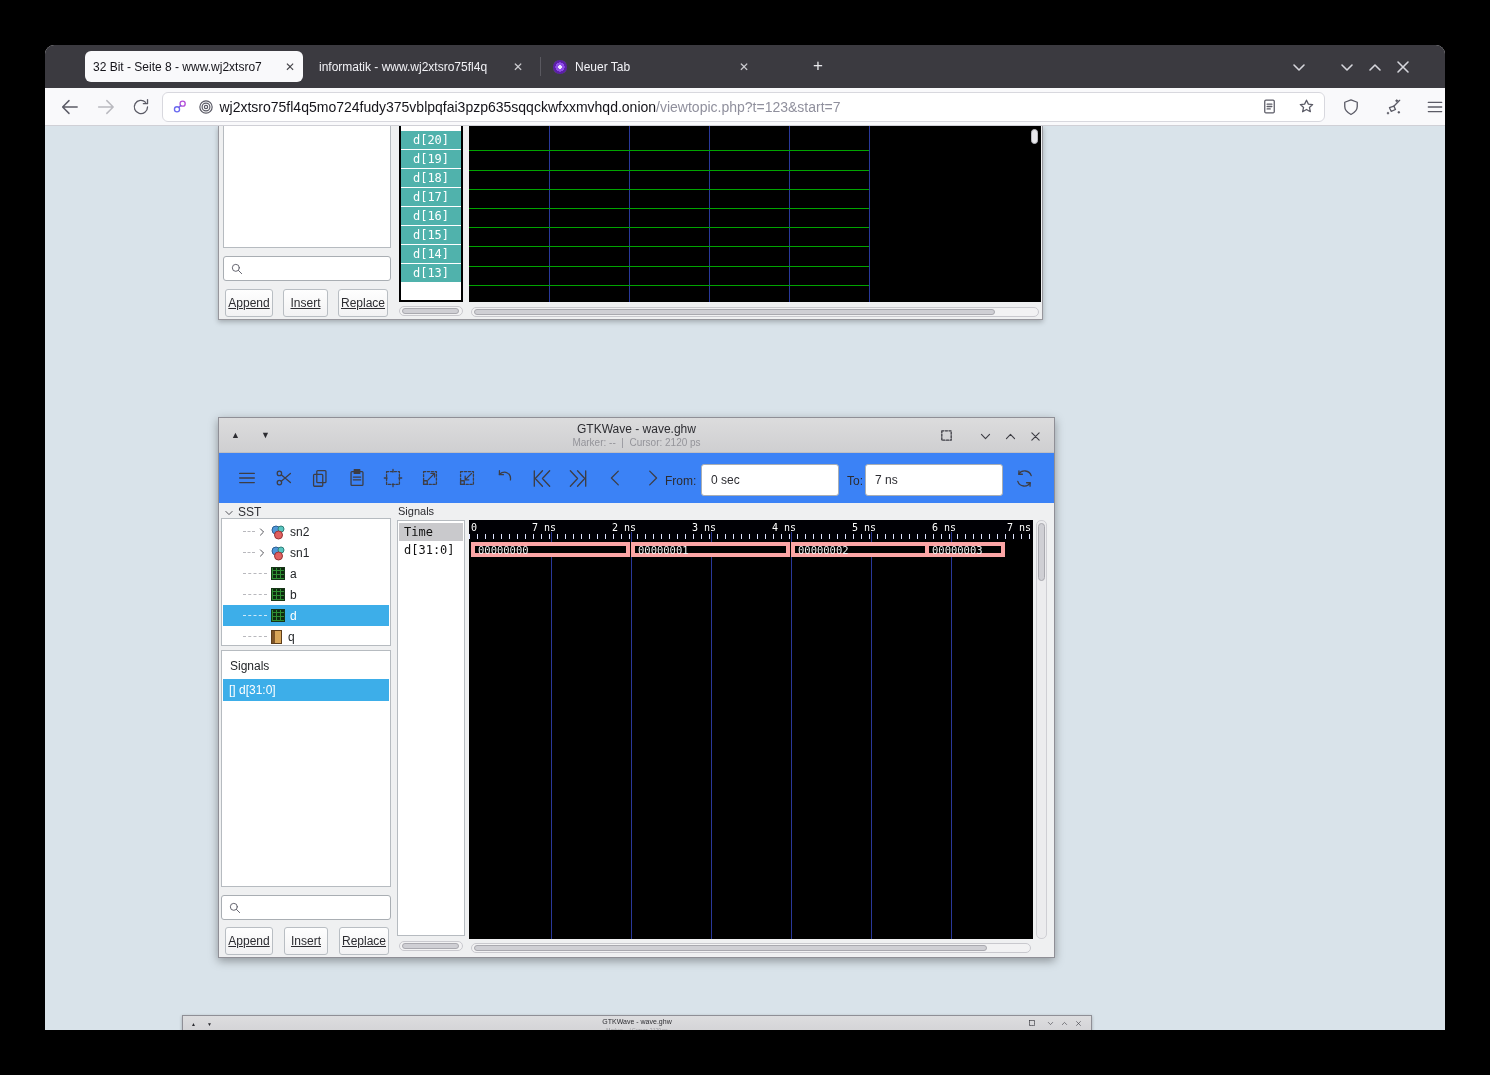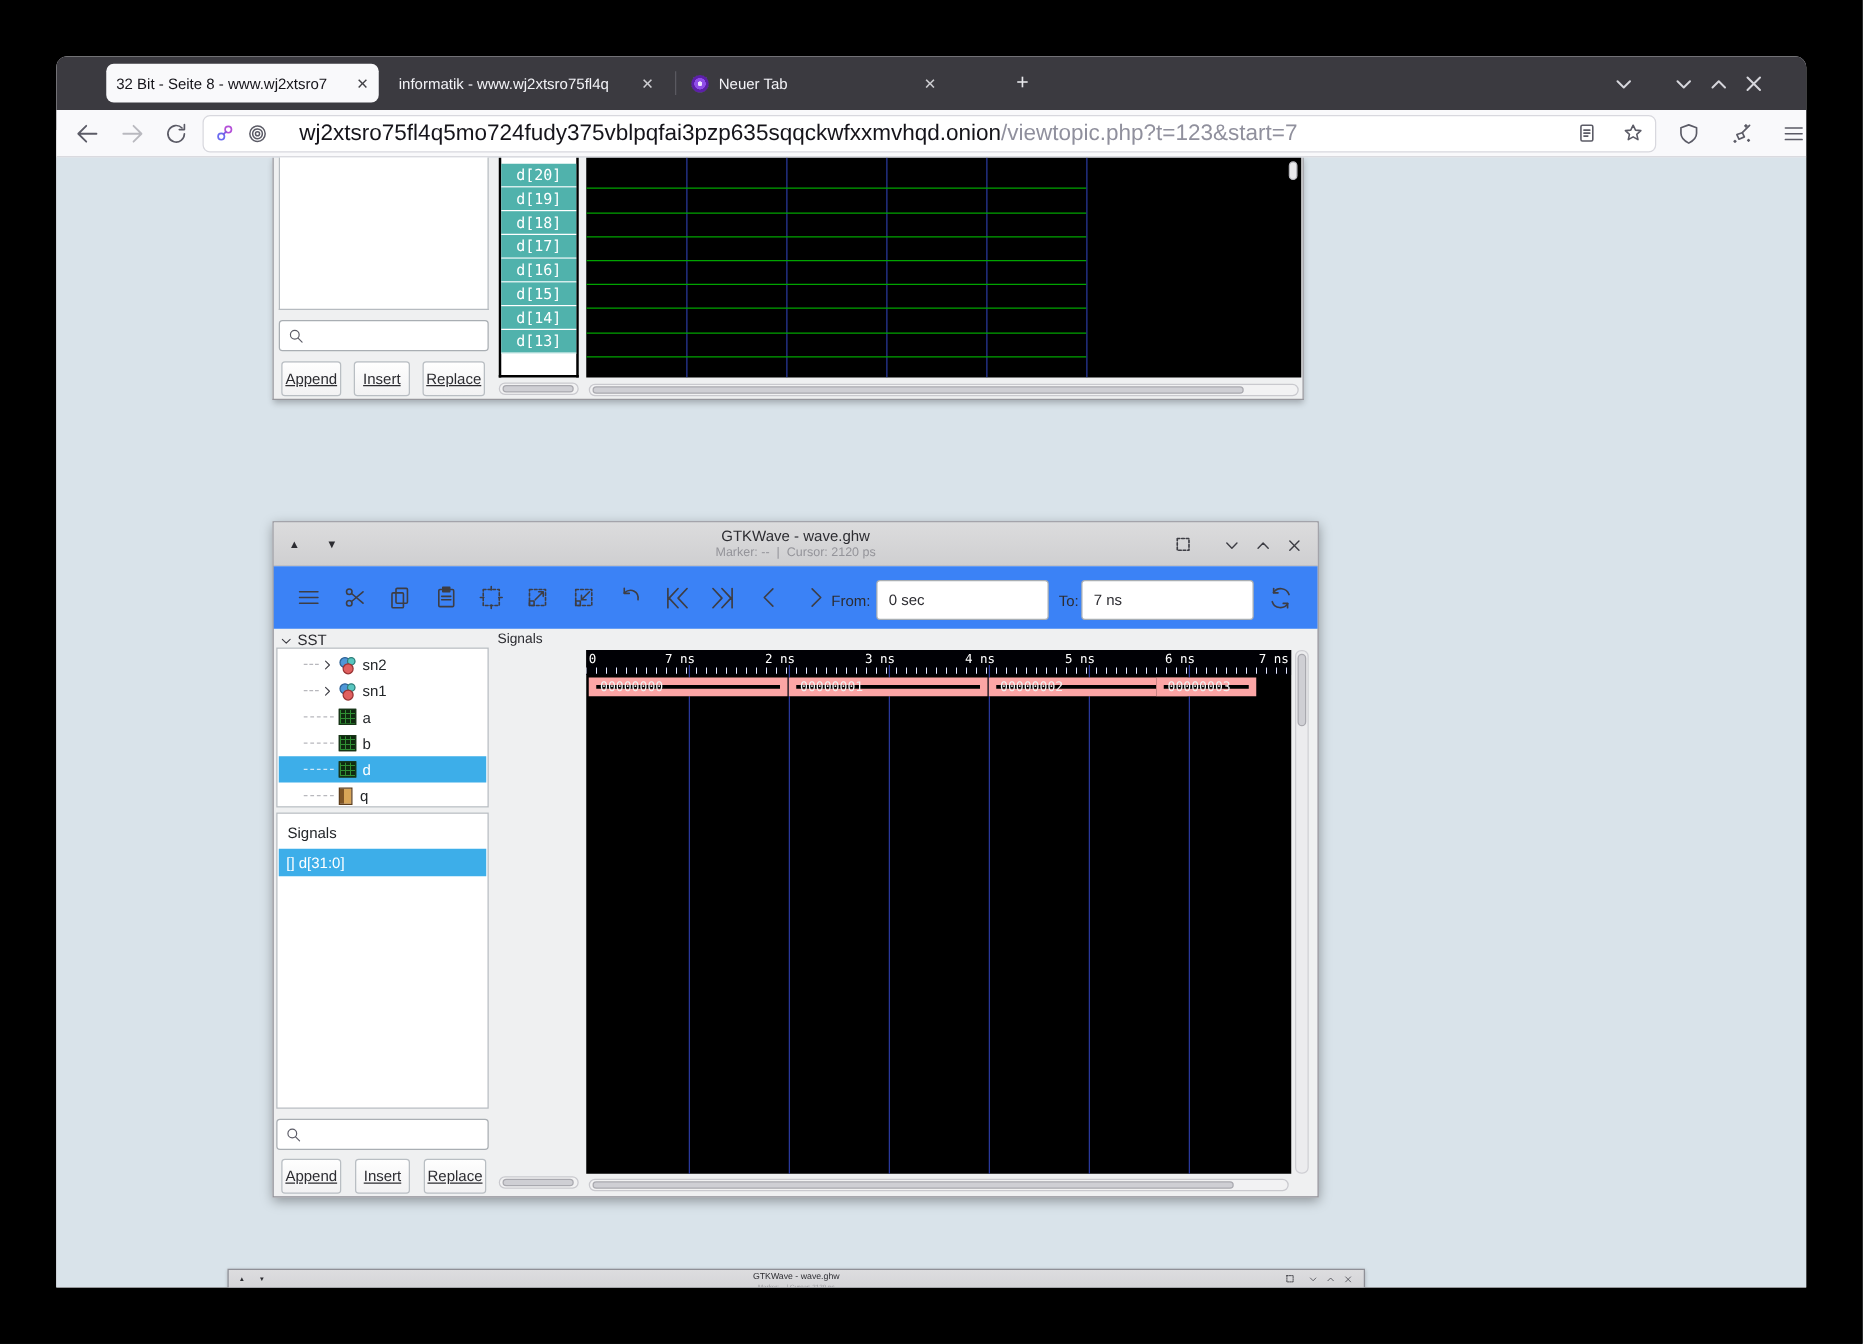--- a/index.html
+++ b/index.html
@@ -22,21 +22,21 @@
   .newtab-plus{position:absolute;left:768px;top:12px;color:#e8e8ec;font-size:17px;line-height:17px;}
   .tab-sep{position:absolute;top:12px;width:1px;height:19px;background:#5a5960;}
   svg.i{fill:none;stroke:#5b5b66;stroke-width:1.6;stroke-linecap:round;stroke-linejoin:round;display:block;}
   svg.iw{stroke:#d6d6dc;}
   svg.ig{stroke:#3d3d44;stroke-width:1.4;}
   .toolbar{position:absolute;left:0;top:43px;width:100%;height:38px;background:#f9f9fb;
            border-bottom:1px solid #d0d0d6;box-sizing:border-box;display:flex;align-items:center;}
   .navbtn{margin-left:14px;}
   .urlbar{margin-left:12px;width:1172px;height:30px;background:#ffffff;border:1px solid #d8d8de;
           border-radius:6px;display:flex;align-items:center;box-sizing:border-box;padding:0 8px;}
-  .urltext{font-size:18px;color:#15141a;margin-left:24px;flex:1;white-space:nowrap;overflow:hidden;}
+  .urltext{font-size:14px;color:#15141a;margin-left:4px;flex:1;white-space:nowrap;overflow:hidden;}
   .urltext .path{color:#90909d;}
   .chrome-right{display:flex;align-items:center;gap:22px;margin-left:16px;}
 
   
   .content{position:absolute;left:0;top:81px;width:1400px;height:904px;background:#d9e3ea;overflow:hidden;}
 
   
   .gbtn{position:absolute;height:28px;background:linear-gradient(#fefefe,#f2f2f3);border:1px solid #b9bec3;
         border-radius:3px;font-size:12px;color:#2c2c31;display:flex;align-items:center;justify-content:center;
         box-sizing:border-box;text-decoration:underline;}
@@ -73,21 +73,21 @@
           box-sizing:border-box;font-size:12px;color:#2c2c31;display:flex;align-items:center;padding-left:9px;}
   .trow{position:absolute;left:1px;right:1px;height:21px;display:flex;align-items:center;font-size:12px;color:#232629;}
   .trow.sel{background:#3daee9;color:#fff;}
   .tguide{width:12px;border-top:1px dashed #b8b8bd;margin-left:20px;}
   .ic-net{width:14px;height:13px;background-color:#0f2a0f;border:1px solid #173517;box-sizing:border-box;margin-left:4px;
           background-image:repeating-linear-gradient(0deg,#2f8f33 0 1px,transparent 1px 4px),
                            repeating-linear-gradient(90deg,#2f8f33 0 1px,transparent 1px 4px);}
   .ic-door{width:11px;height:14px;background:linear-gradient(90deg,#7e5426 0 3px,#d8a558 3px);
            border:1px solid #5d3d1a;box-sizing:border-box;margin-left:4px;}
   .tl-label{position:absolute;top:2px;font-size:10px;color:#fff;}
-  .seg{position:absolute;top:1px;height:15px;background:#000;border:6px solid #fca5a5;box-sizing:border-box;
+  .seg{position:absolute;top:1px;height:15px;background:#000;border:4px solid #fca5a5;box-sizing:border-box;
        color:#f2f2f2;font-size:10.5px;display:flex;align-items:center;padding-left:3px;}
   .vscroll{position:absolute;width:11px;background:#ececee;border:1px solid #cfcfd4;border-radius:5px;box-sizing:border-box;}
   .vscroll .th{position:absolute;left:1px;top:2px;width:7px;height:58px;background:#cfcfd4;border:1px solid #a9a9af;border-radius:4px;box-sizing:border-box;}
 
   
   .shot-bottom{position:absolute;left:137px;top:889px;width:910px;height:20px;background:linear-gradient(#dddddf,#d2d2d5);
                border:1px solid #8f8f96;box-sizing:border-box;box-shadow:0 1px 3px rgba(0,0,0,.25);}
   .sb-title{position:absolute;left:0;right:0;top:2px;text-align:center;font-size:7px;color:#2c2c31;}
   .sb-status{position:absolute;left:0;right:0;top:11px;text-align:center;font-size:5px;color:#97979c;}
 </style>
@@ -362,20 +362,24 @@
         <svg class="i" width="14" height="14" viewBox="0 0 24 24">
               <circle cx="10" cy="10" r="6"></circle>
               <path d="M14.5 14.5L20 20"></path>
             </svg>
       </div>
       <div class="gbtn" style="left:6px;top:509px;width:48px;">Append</div>
       <div class="gbtn" style="left:65px;top:509px;width:44px;">Insert</div>
       <div class="gbtn" style="left:120px;top:509px;width:50px;">Replace</div>
 
       <div class="lbl" style="left:179px;top:87px;font-size:11px;">Signals</div>
+      <div class="panel" style="left:178px;top:102px;width:68px;height:416px;">
+        <div class="mono" style="position:absolute;left:1px;right:1px;top:2px;height:18px;background:#c9c9cc;font-size:12px;color:#111;display:flex;align-items:center;padding-left:5px;">Time</div>
+        <div class="mono" style="position:absolute;left:1px;right:1px;top:20px;height:18px;font-size:12px;color:#111;display:flex;align-items:center;padding-left:5px;">d[31:0]</div>
+      </div>
       <div class="scrollh" style="left:180px;top:523px;width:64px;">
             <div class="th"></div>
           </div>
 
       <div class="lbl" style="left:252px;top:87px;font-size:11px;margin-top:20px;">Waves</div>
       <div class="wavebox" style="left:250px;top:102px;width:564px;height:419px;">
 
         <div style="position:absolute;left:0;top:0;width:100%;height:20px;background:#000005;">
           <div style="position:absolute;left:0;right:0;top:14px;height:5px;background:repeating-linear-gradient(to right,#dfe4ff 0 1px,transparent 1px 8px);"></div>
           <span class="tl-label mono" style="left:2px">0</span>

